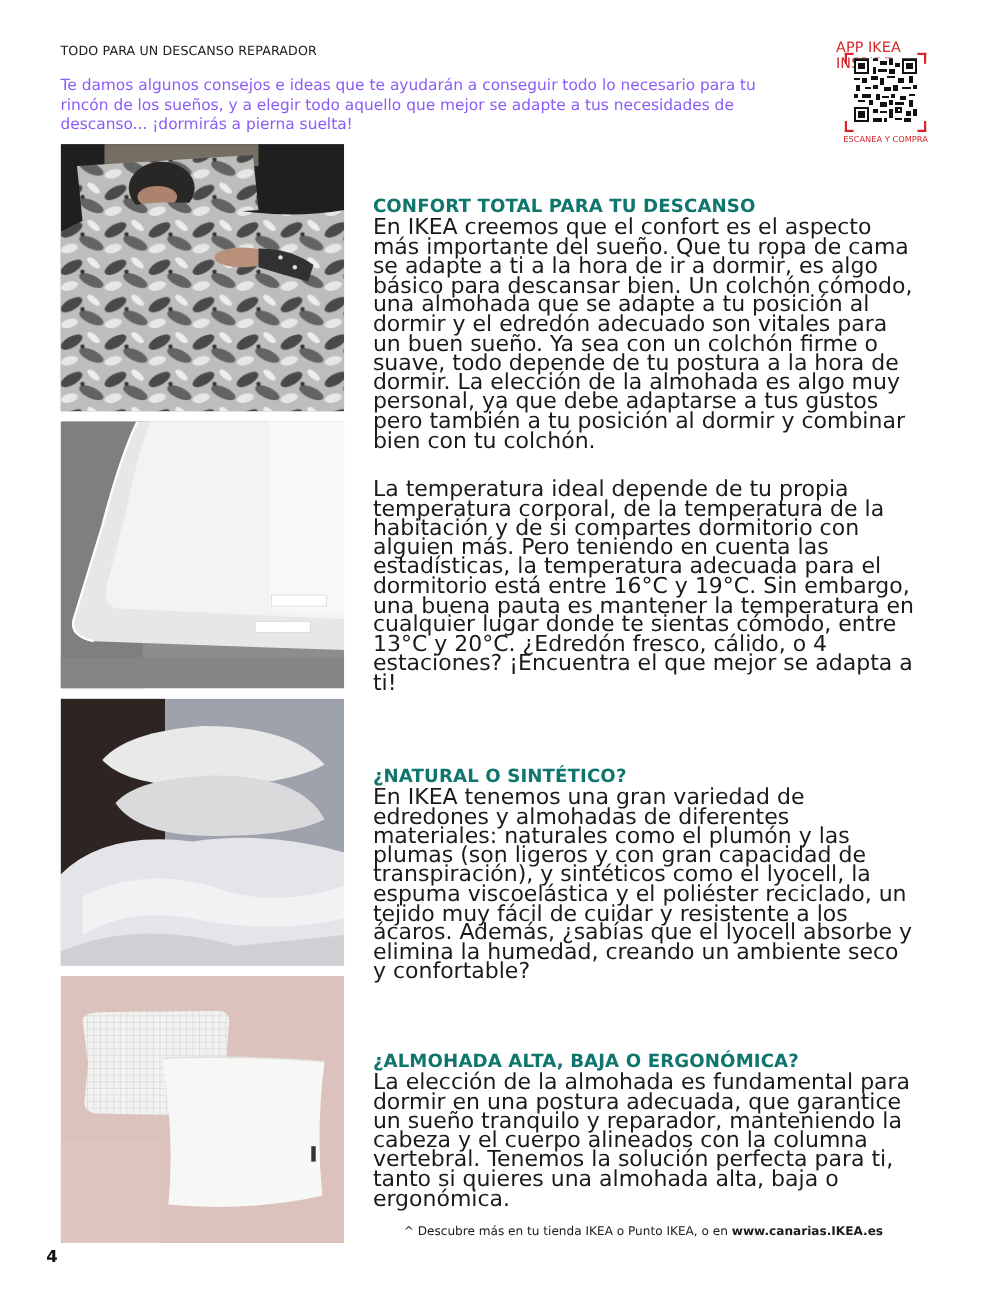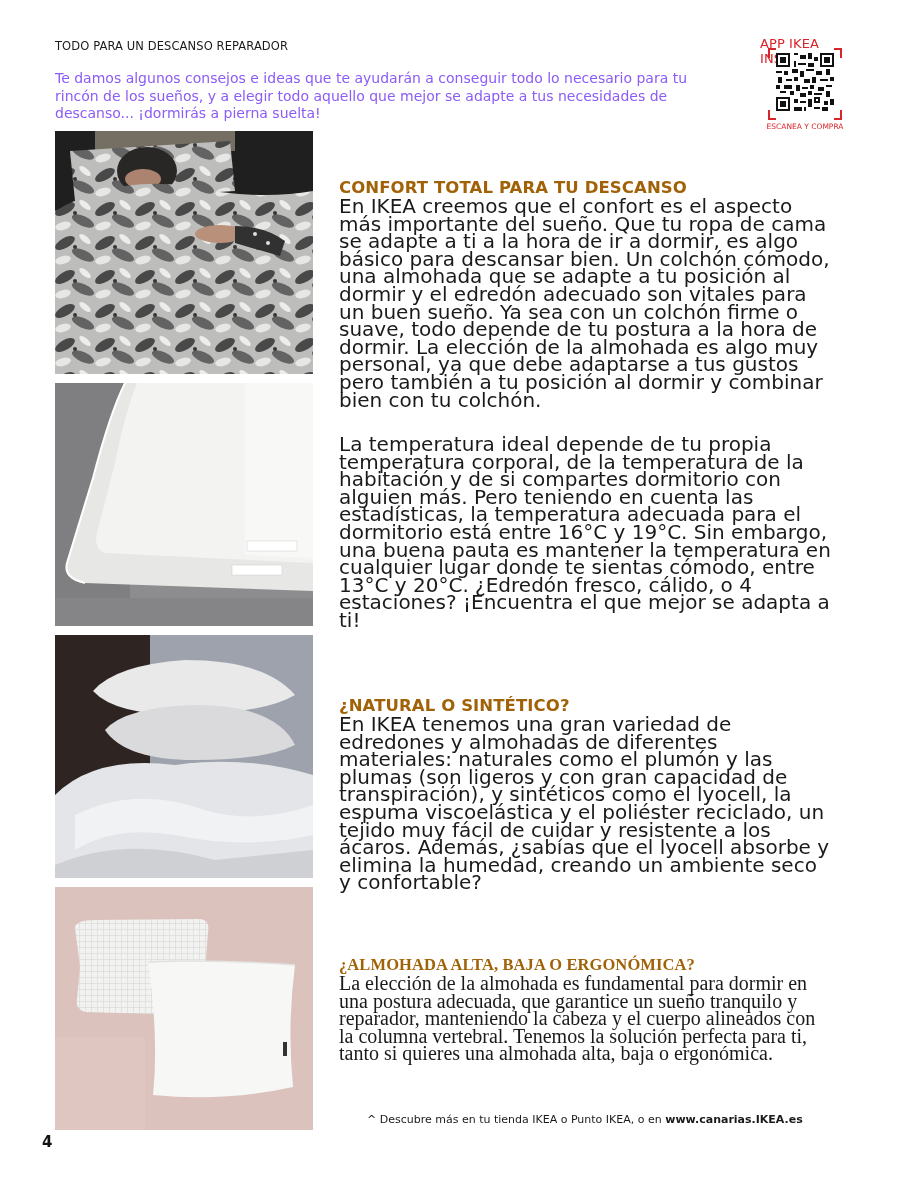--- a/index.html
+++ b/index.html
@@ -17,21 +17,21 @@
   .qr-corner.tl { left: 0; top: 0; border-left-width: 2px; border-top-width: 2px; }
   .qr-corner.tr { right: 0; top: 0; border-right-width: 2px; border-top-width: 2px; }
   .qr-corner.bl { left: 0; bottom: 0; border-left-width: 2px; border-bottom-width: 2px; }
   .qr-corner.br { right: 0; bottom: 0; border-right-width: 2px; border-bottom-width: 2px; }
   .qr-code { position: absolute; left: 8px; top: 5px; width: 58px; height: 58px; }
 
   .photo { position: absolute; left: 55px; width: 258px; height: 243px; overflow: hidden; }
   .photo svg { display: block; width: 100%; height: 100%; }
 
   .section { position: absolute; left: 339px; width: 495px; }
-  .section h2 { font-size: 16.5px; font-weight: bold; line-height: 20px; color: #a16207; letter-spacing: 0.1px; }
+  .section h2 { font-size: 16.5px; font-weight: bold; line-height: 20px; color: #0f766e; letter-spacing: 0.1px; }
   .section p { font-size: 20px; line-height: 17.6px; color: #1a1a1a; }
 
   .footnote { position: absolute; left: 339px; top: 1113px; font-size: 11px; color: #1a1a1a; margin-left: 28px; }
   .footnote b { font-weight: bold; }
   .page-num { position: absolute; left: 42px; top: 1133px; font-size: 15px; font-weight: bold; color: #111; }
 </style>
 </head>
 <body>
 
 <div class="kicker">TODO PARA UN DESCANSO REPARADOR</div>
@@ -184,21 +184,21 @@
 
 <div class="section" style="top:436px;">
   <p>La temperatura ideal depende de tu propia temperatura corporal, de la temperatura de la habitación y de si compartes dormitorio con alguien más. Pero teniendo en cuenta las estadísticas, la temperatura adecuada para el dormitorio está entre 16°C y 19°C. Sin embargo, una buena pauta es mantener la temperatura en cualquier lugar donde te sientas cómodo, entre 13°C y 20°C. ¿Edredón fresco, cálido, o 4 estaciones? ¡Encuentra el que mejor se adapta a ti!</p>
 </div>
 
 <div class="section" style="top:696px;">
   <h2>¿NATURAL O SINTÉTICO?</h2>
   <p>En IKEA tenemos una gran variedad de edredones y almohadas de diferentes materiales: naturales como el plumón y las plumas (son ligeros y con gran capacidad de transpiración), y sintéticos como el lyocell, la espuma viscoelástica y el poliéster reciclado, un tejido muy fácil de cuidar y resistente a los ácaros. Además, ¿sabías que el lyocell absorbe y elimina la humedad, creando un ambiente seco y confortable?</p>
 </div>
 
-<div class="section" style="top:955px;font-family:Liberation Serif, serif;">
+<div class="section" style="top:955px;">
   <h2>¿ALMOHADA ALTA, BAJA O ERGONÓMICA?</h2>
   <p>La elección de la almohada es fundamental para dormir en una postura adecuada, que garantice un sueño tranquilo y reparador, manteniendo la cabeza y el cuerpo alineados con la columna vertebral. Tenemos la solución perfecta para ti, tanto si quieres una almohada alta, baja o ergonómica.</p>
 </div>
 
 <div class="footnote">
   <span>^ Descubre más en tu tienda IKEA o Punto IKEA, o en </span><b>www.canarias.IKEA.es</b>
 </div>
 
 <div class="page-num">4</div>
 

